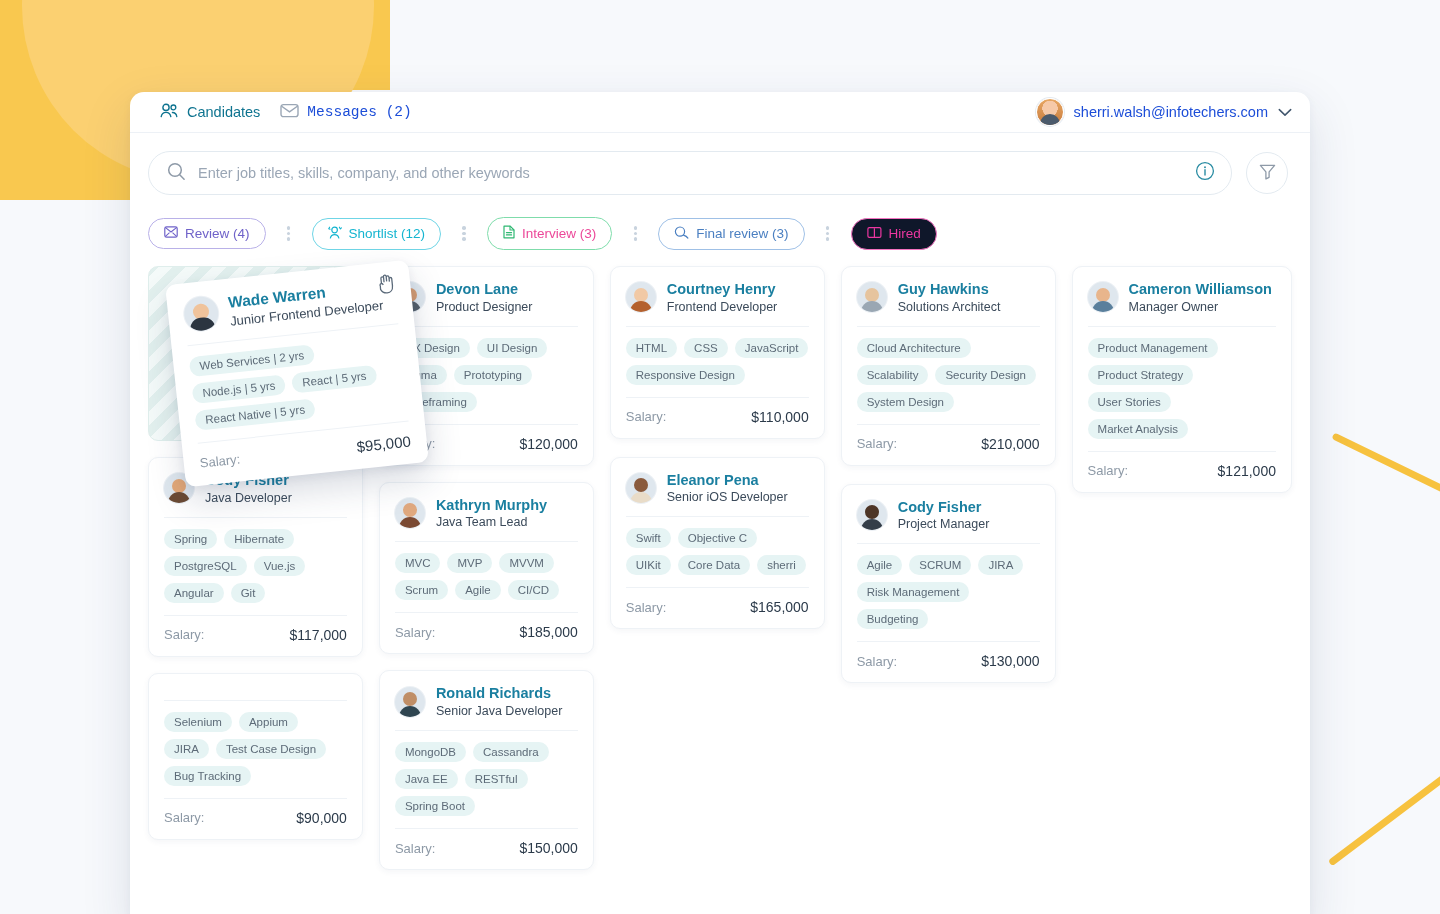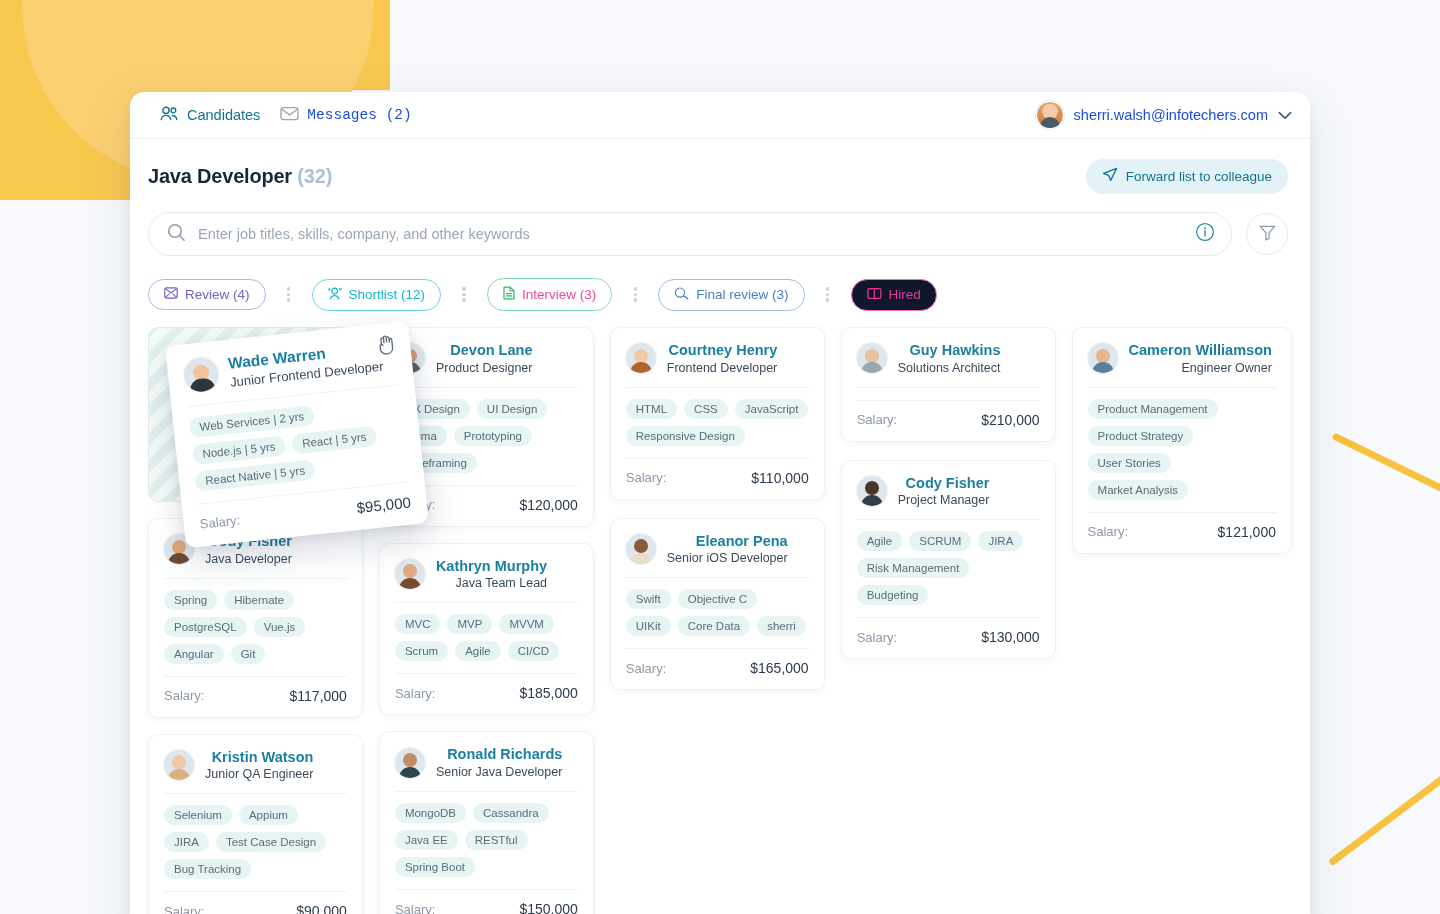--- a/index.html
+++ b/index.html
@@ -38,21 +38,21 @@
     position:absolute; left:130px; top:92px;
     width: 1180px; height: 830px;
     background:#ffffff;
     border-radius: 14px 14px 0 0;
     box-shadow: 0 18px 50px rgba(35,55,90,.13), 0 2px 8px rgba(35,55,90,.05);
     overflow:hidden;
   }
 
   
   .topnav {
-    height: 47px; display:flex; align-items:center;
+    height: 41px; display:flex; align-items:center;
     border-bottom: 1px solid #edf1f6; padding: 0 18px 0 20px;
   }
   .nav-item { display:flex; align-items:center; gap:8px; padding: 0 10px; height:100%; cursor:pointer; }
   .nav-item .lbl { font-size: 14.5px; }
   .nav-item.active .lbl { color:#0f7490; font-weight:500; }
   .nav-item .lbl.muted { color:#1d4ed8;font-family:Liberation Mono, monospace; }
   .nav-spacer { flex:1; }
   .account { display:flex; align-items:center; gap:10px; cursor:pointer; }
   .avatar {
     width: 28px; height:28px; border-radius:50%; flex:none;
@@ -112,21 +112,20 @@
   
   .board {
     position:relative; display:flex; gap:16px; padding: 16px 18px 0 18px;
   }
   .col { width: 234px; display:flex; flex-direction:column; gap:16px; }
 
   .card {
     background:#fff; border:1px solid #eef2f6; border-radius: 10px;
     padding: 14px 15px 13px 15px; box-shadow: 0 2px 6px rgba(35,55,90,.05);
     cursor:pointer;
-    text-align:right;
   }
   .card-head { display:flex; align-items:center; gap:11px; }
   .c-avatar {
     width: 30px; height:30px; border-radius:50%; flex:none; position:relative; overflow:hidden;
     background:#dfe7ee; box-shadow: 0 0 0 1px #edf1f5;
   }
   .c-avatar .face { position:absolute; left:50%; top:18%; transform:translateX(-50%);
     width:14px; height:14px; border-radius:50%; }
   .c-avatar .body { position:absolute; left:50%; bottom:-2px; transform:translateX(-50%);
     width:22px; height:13px; border-radius: 11px 11px 0 0; }
@@ -195,35 +194,20 @@
         <span class="avatar"></span>
         <span class="email">sherri.walsh@infotechers.com</span>
         <span>
           <svg width="14" height="9" viewBox="0 0 14 9" fill="none">
             <path d="M1.3 1.6L7 7.1l5.7-5.5" stroke="#41566d" stroke-width="1.5" stroke-linecap="round" stroke-linejoin="round"></path>
           </svg>
         </span>
       </div>
     </div>
 
-    <div class="page-head">
-      <div class="page-title">
-        <span>Java Developer</span>
-        <span class="count">(32)</span>
-      </div>
-      <div class="head-spacer"></div>
-      <button class="fwd-btn">
-        <span>
-          <svg width="16" height="16" viewBox="0 0 16 16" fill="none">
-            <path d="M14.6 1.4L1.6 6.3l5 2.1 2.1 5 5.9-12z" stroke="#0f7490" stroke-width="1.3" stroke-linejoin="round"></path>
-          </svg>
-        </span>
-        <span>Forward list to colleague</span>
-      </button>
-    </div>
 
     <div class="search-row">
       <div class="search-box">
         <span>
           <svg width="19" height="19" viewBox="0 0 19 19" fill="none">
             <circle cx="8" cy="8" r="6.3" stroke="#8e9aa8" stroke-width="1.5"></circle>
             <path d="M12.7 12.8l4.4 4.4" stroke="#8e9aa8" stroke-width="1.5" stroke-linecap="round"></path>
           </svg>
         </span>
         <input type="text" placeholder="Enter job titles, skills, company, and other keywords" style="">
@@ -351,30 +335,20 @@
             <span class="tag">Git</span>
           </div>
           <div class="divider"></div>
           <div class="salary-row">
             <span class="salary-lbl">Salary:</span>
             <span class="salary-val">$117,000</span>
           </div>
         </div>
 
         <div class="card">
-          <div class="card-head">
-            <span class="c-avatar">
-              <span class="face" style="background:#f0c8a6"></span>
-                <span class="body" style="background:#dcb07c"></span>
-            </span>
-            <div>
-              <div class="c-name">Kristin Watson</div>
-              <div class="c-role">Junior QA Engineer</div>
-            </div>
-          </div>
           <div class="divider"></div>
           <div class="tags">
             <span class="tag">Selenium</span>
             <span class="tag">Appium</span>
             <span class="tag">JIRA</span>
             <span class="tag">Test Case Design</span>
             <span class="tag">Bug Tracking</span>
           </div>
           <div class="divider"></div>
           <div class="salary-row">
@@ -525,20 +499,26 @@
             <span class="c-avatar">
               <span class="face" style="background:#e6c49e"></span>
                 <span class="body" style="background:#9aa7b3"></span>
             </span>
             <div>
               <div class="c-name">Guy Hawkins</div>
               <div class="c-role">Solutions Architect</div>
             </div>
           </div>
           <div class="divider"></div>
+          <div class="tags">
+            <span class="tag">Cloud Architecture</span>
+            <span class="tag">Scalability</span>
+            <span class="tag">Security Design</span>
+            <span class="tag">System Design</span>
+          </div>
           <div class="divider"></div>
           <div class="salary-row">
             <span class="salary-lbl">Salary:</span>
             <span class="salary-val">$210,000</span>
           </div>
         </div>
 
         <div class="card" style="margin-top:2px">
           <div class="card-head">
             <span class="c-avatar">
@@ -568,21 +548,21 @@
 
       <div class="col" style="width:240px">
         <div class="card">
           <div class="card-head">
             <span class="c-avatar">
               <span class="face" style="background:#e8b58c"></span>
                 <span class="body" style="background:#5a7f9c"></span>
             </span>
             <div>
               <div class="c-name">Cameron Williamson</div>
-              <div class="c-role">Engineer Owner</div>
+              <div class="c-role">Manager Owner</div>
             </div>
           </div>
           <div class="divider"></div>
           <div class="tags">
             <span class="tag">Product Management</span>
             <span class="tag">Product Strategy</span>
             <span class="tag">User Stories</span>
             <span class="tag">Market Analysis</span>
           </div>
           <div class="divider"></div>

